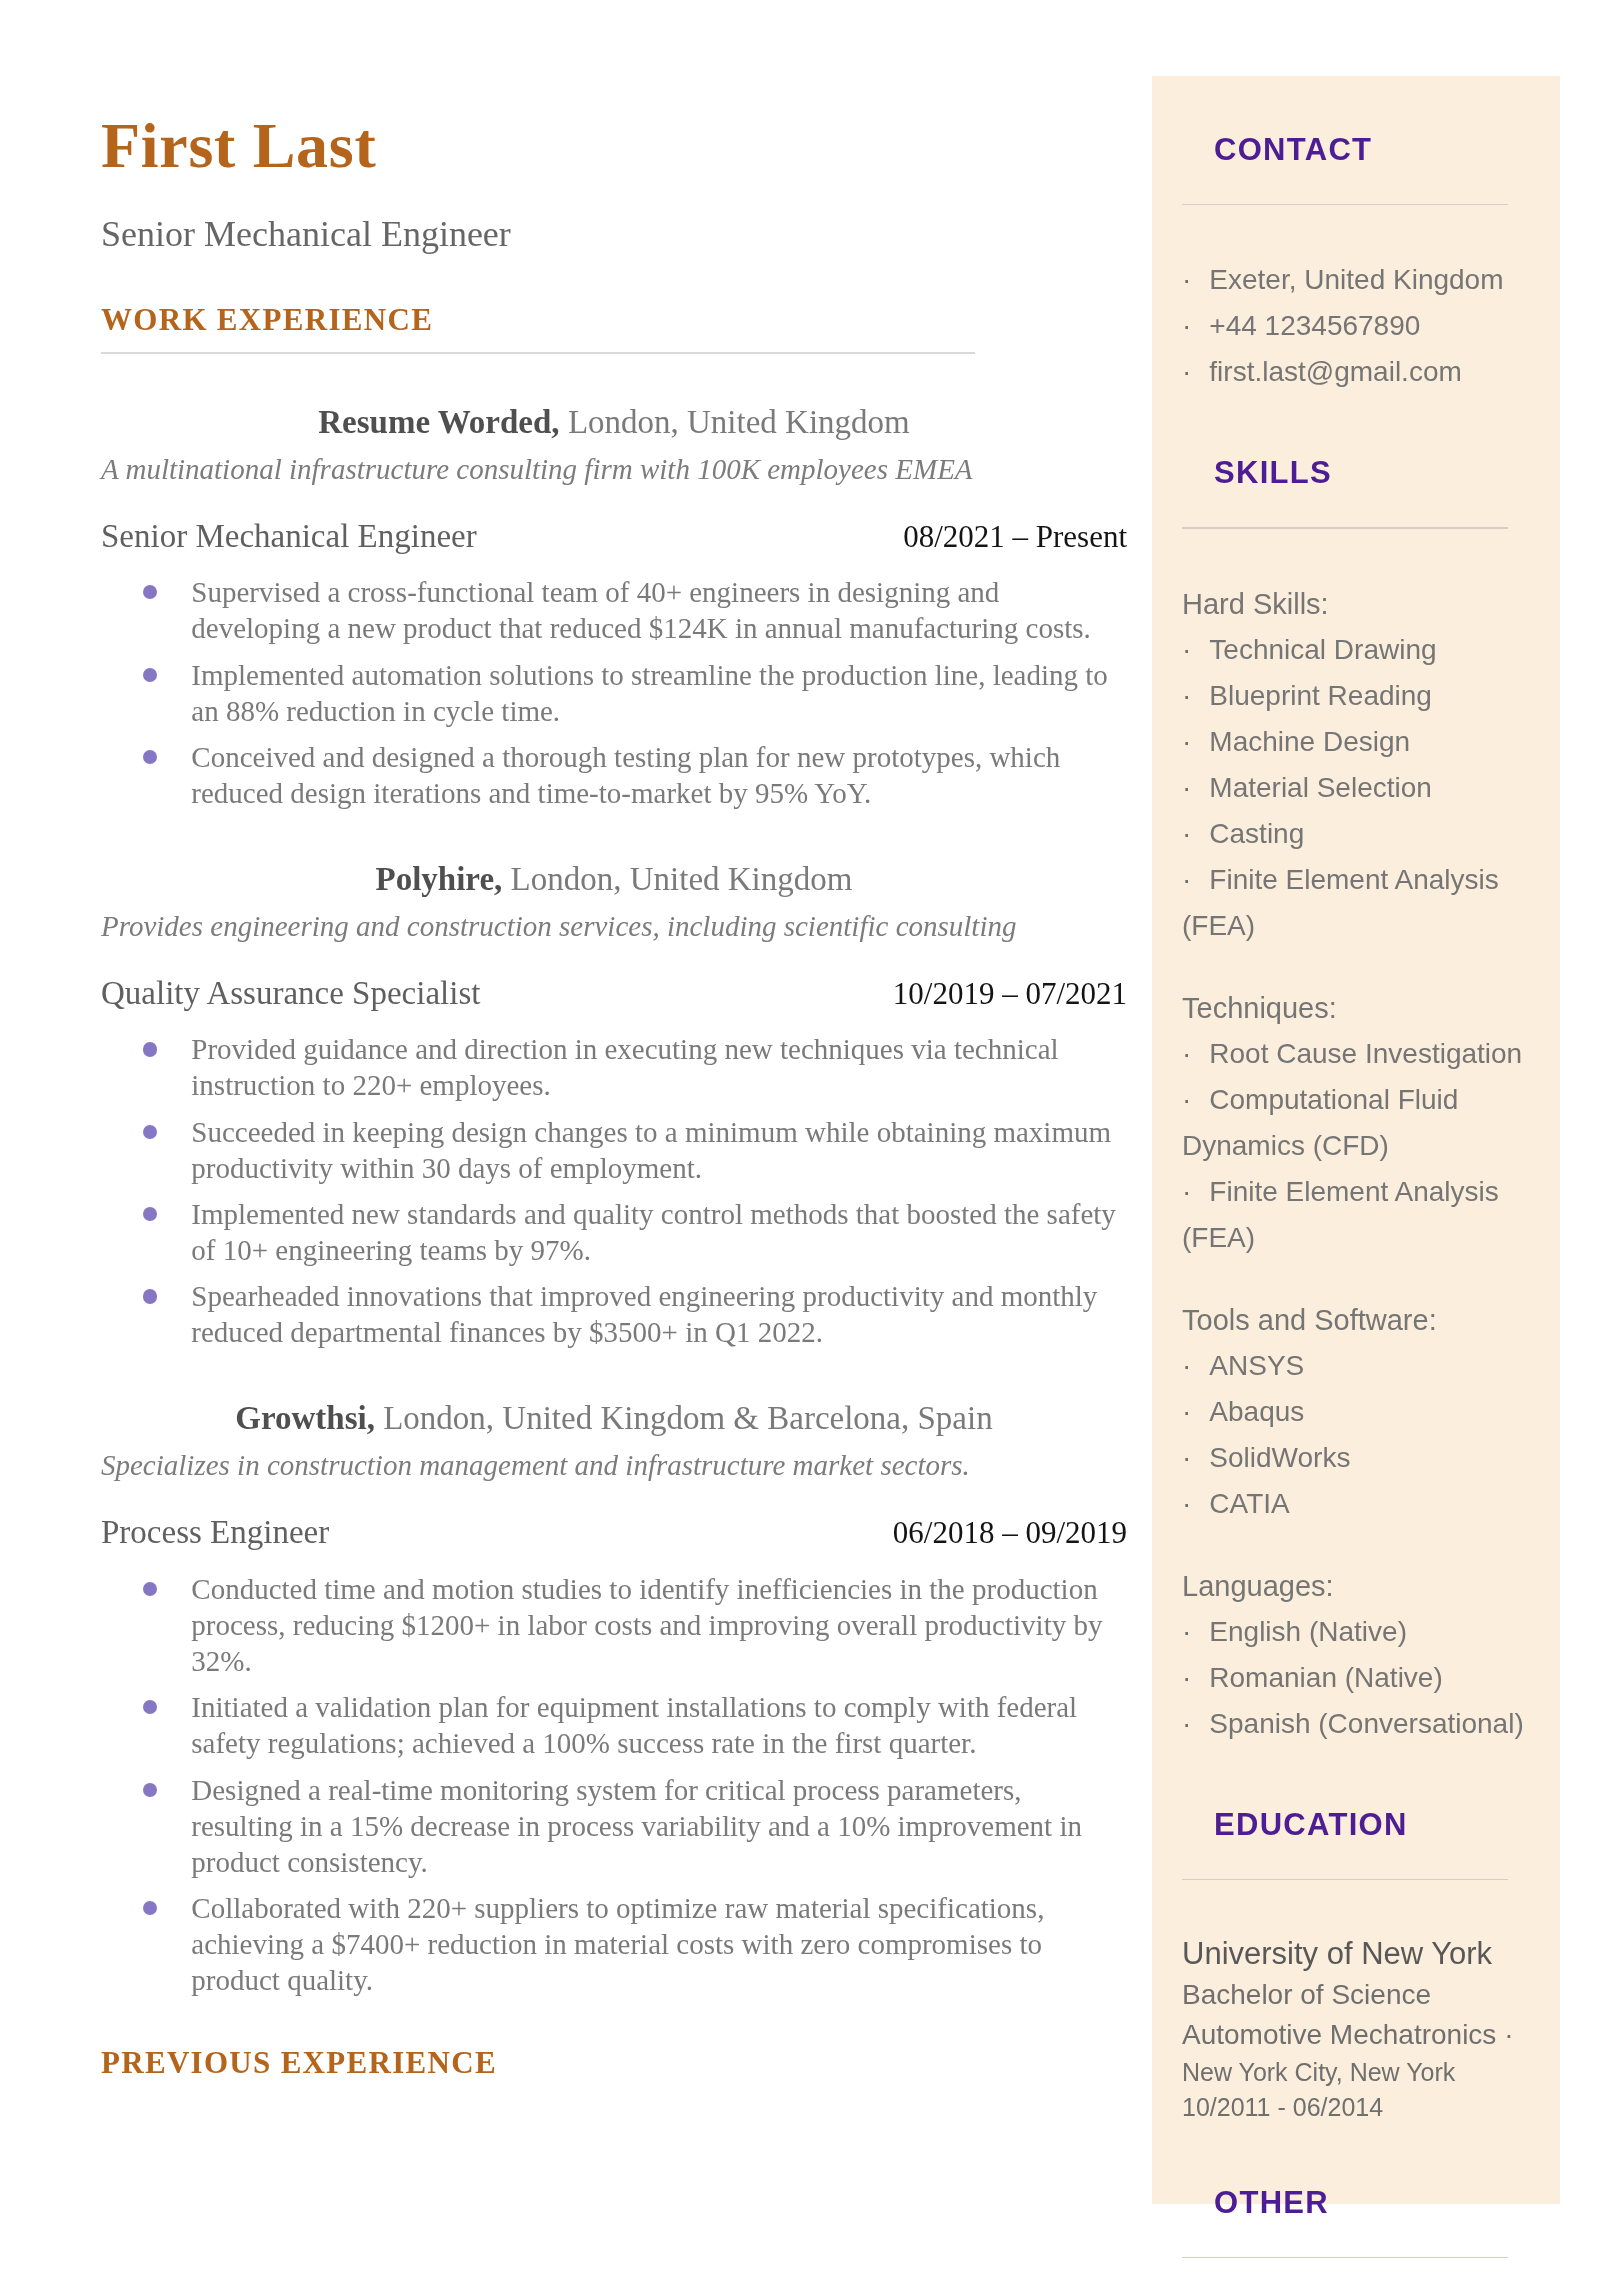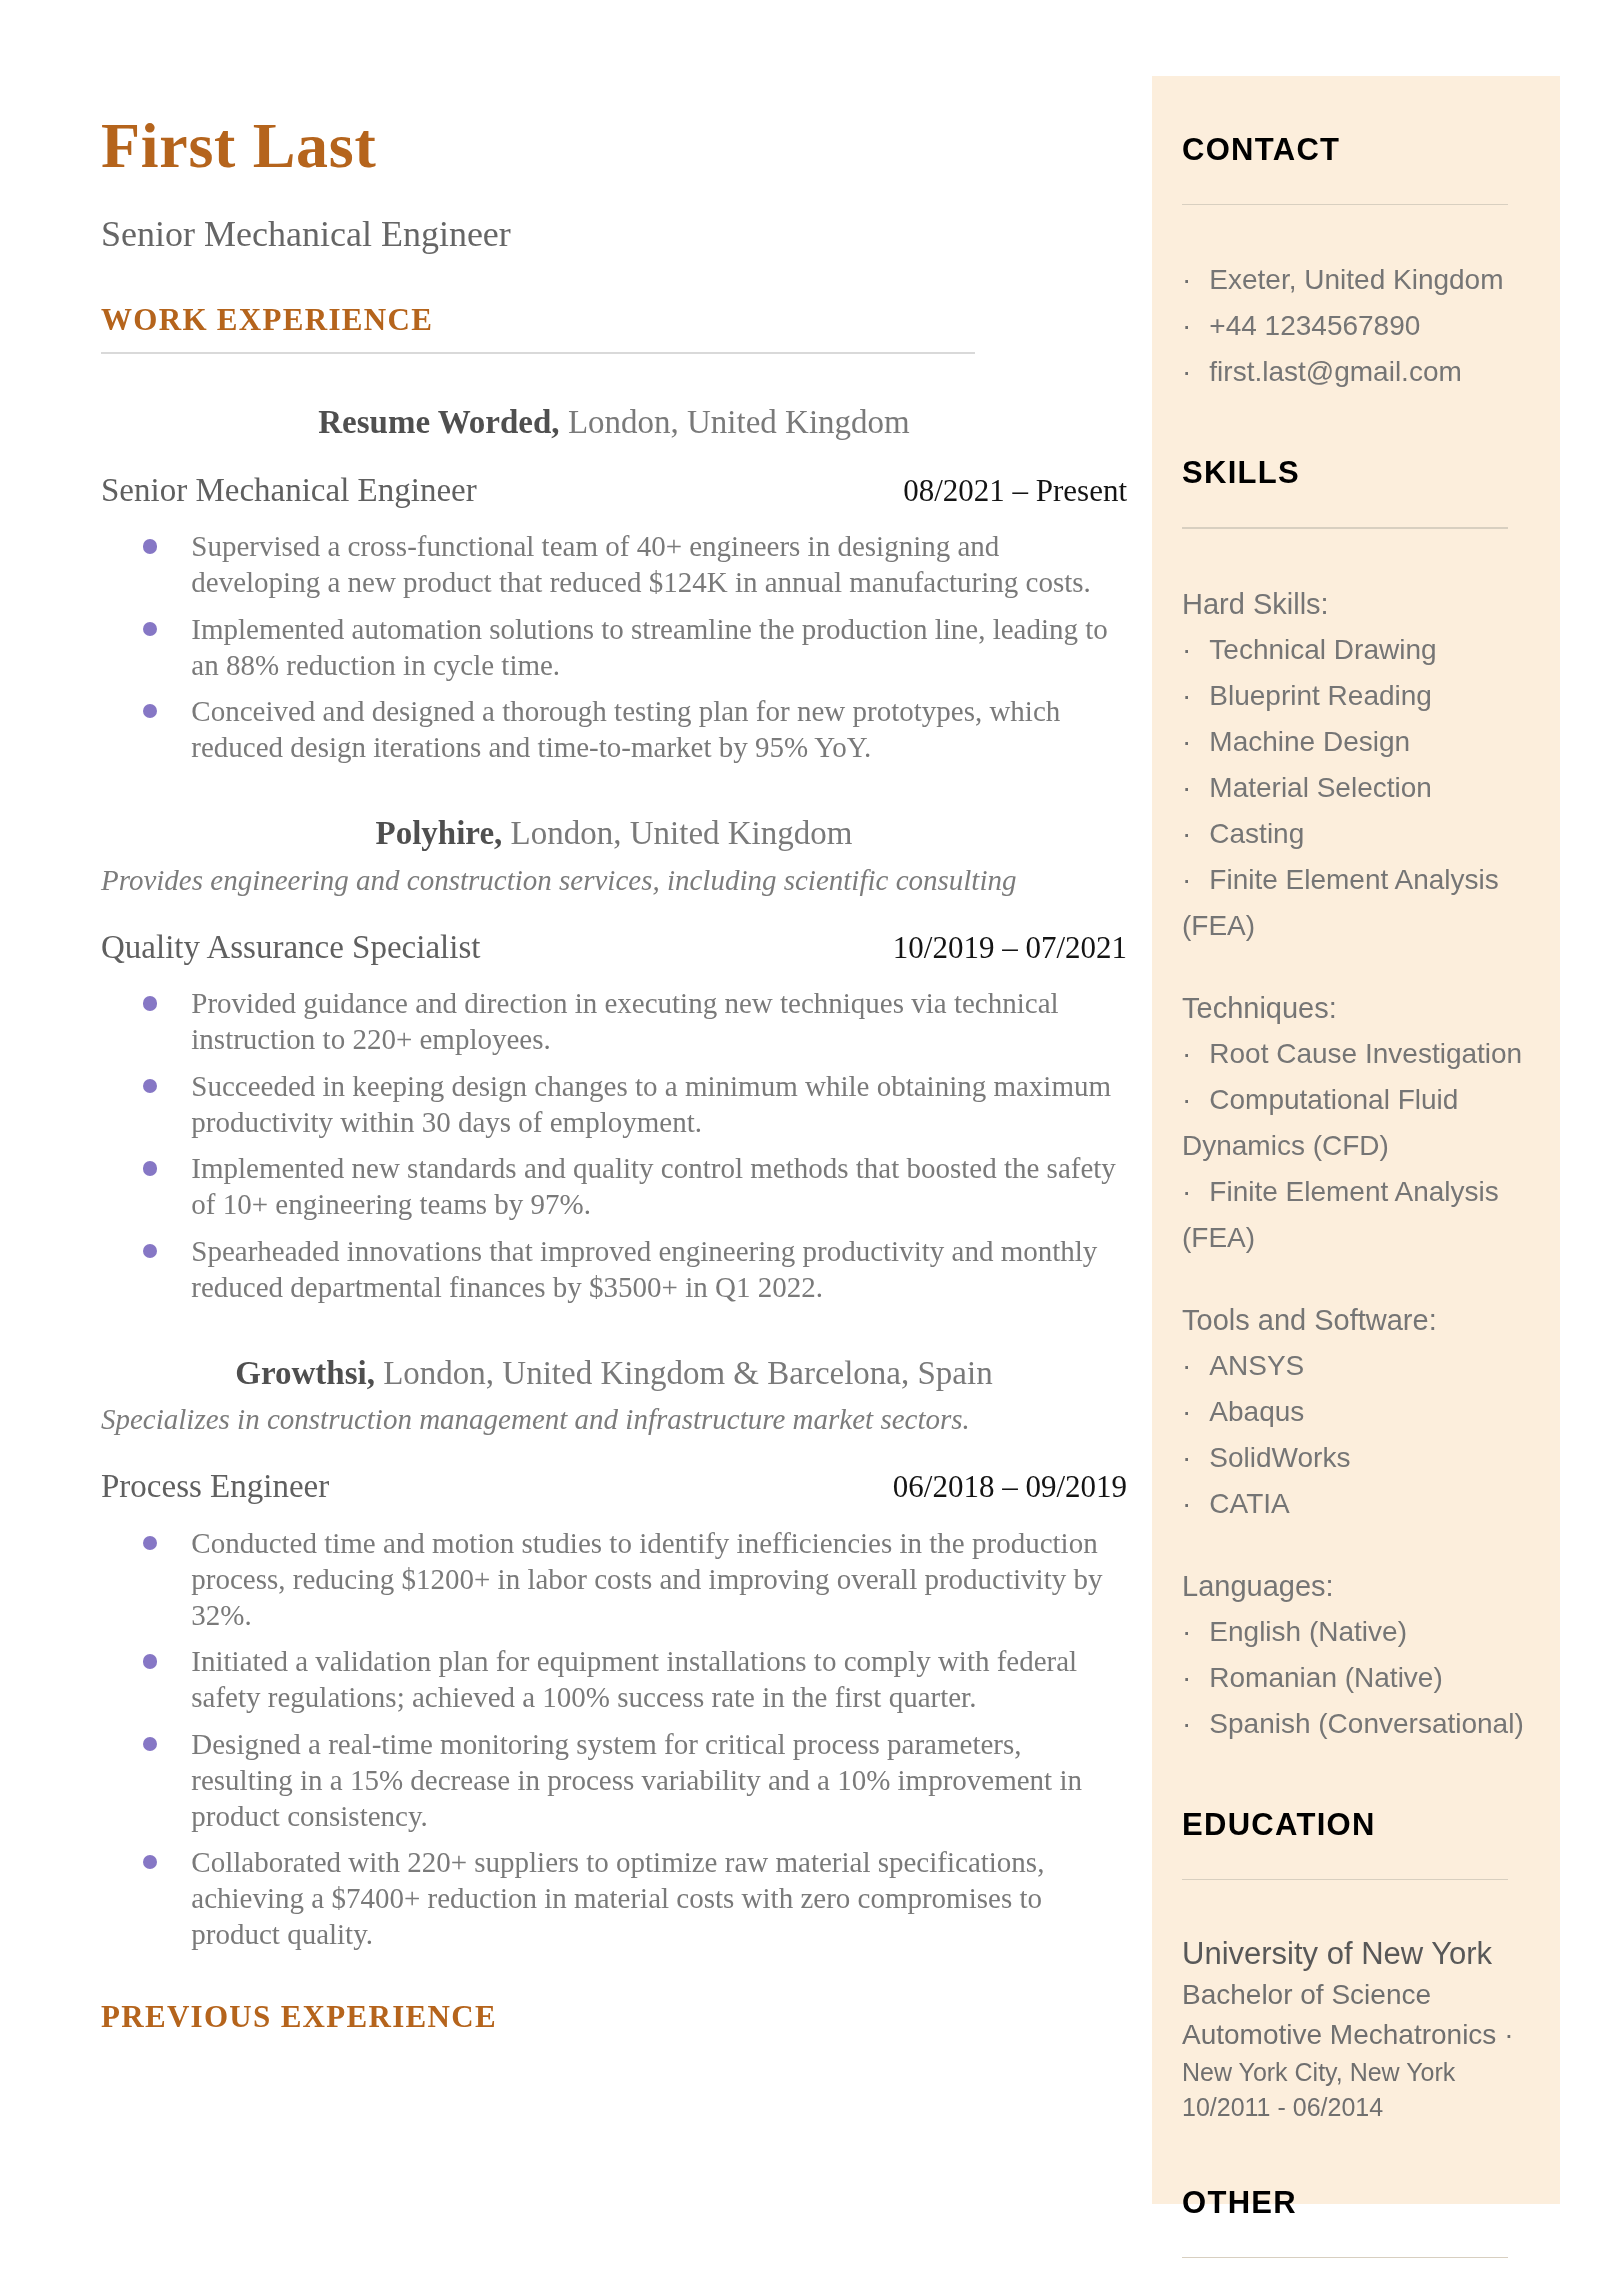--- a/index.html
+++ b/index.html
@@ -15,21 +15,21 @@
   
   .sidebar-bg {
     position:absolute; left:1152px; top:76px; width:408px; height:2128px;
     background:#FCEEDC;
   }
   .sidebar {
     position:absolute; left:1182px; top:76px; width:365px;
     padding-top:56px;
   }
   .sb-heading {
-    font-size:31px; font-weight:bold; color:#000000; letter-spacing:1.3px;
+    font-size:31px; font-weight:bold; color:#4c1d95; letter-spacing:1.3px;margin-left:32px;
   }
   .sb-rule { width:326px; height:1.3px; background:#d8cfc0; margin-top:36px; }
   .sb-block { margin-top:52px; }
   .sb-item { font-size:28px; color:#757575; line-height:46px; }
   .sb-dot { color:#6f6f6f; margin-right:18px; }
   .sb-label {
     font-size:29px; color:#757575; line-height:46px;
   }
   .sb-group { margin-top:36px; }
   .sb-group.first { margin-top:0; }
@@ -84,20 +84,21 @@
     <div class="name">First Last</div>
     <div class="subtitle">Senior Mechanical Engineer</div>
 
     <div class="sec-heading">WORK EXPERIENCE</div>
     <div class="main-rule"></div>
 
     <div>
       <div class="job-company">
         <span class="co">Resume Worded,</span><span> London, United Kingdom</span>
       </div>
+      <div class="job-desc">A multinational infrastructure consulting firm with 100K employees EMEA</div>
       <div class="job-title-row">
         <span class="job-title">Senior Mechanical Engineer</span>
         <span class="job-dates">08/2021 – Present</span>
       </div>
       <ul class="bullets">
         <li>
             <span class="dot"></span>
             <span>Supervised a cross-functional team of 40+ engineers in designing and developing a new product that reduced $124K in annual manufacturing costs.</span>
           </li>
         <li>

